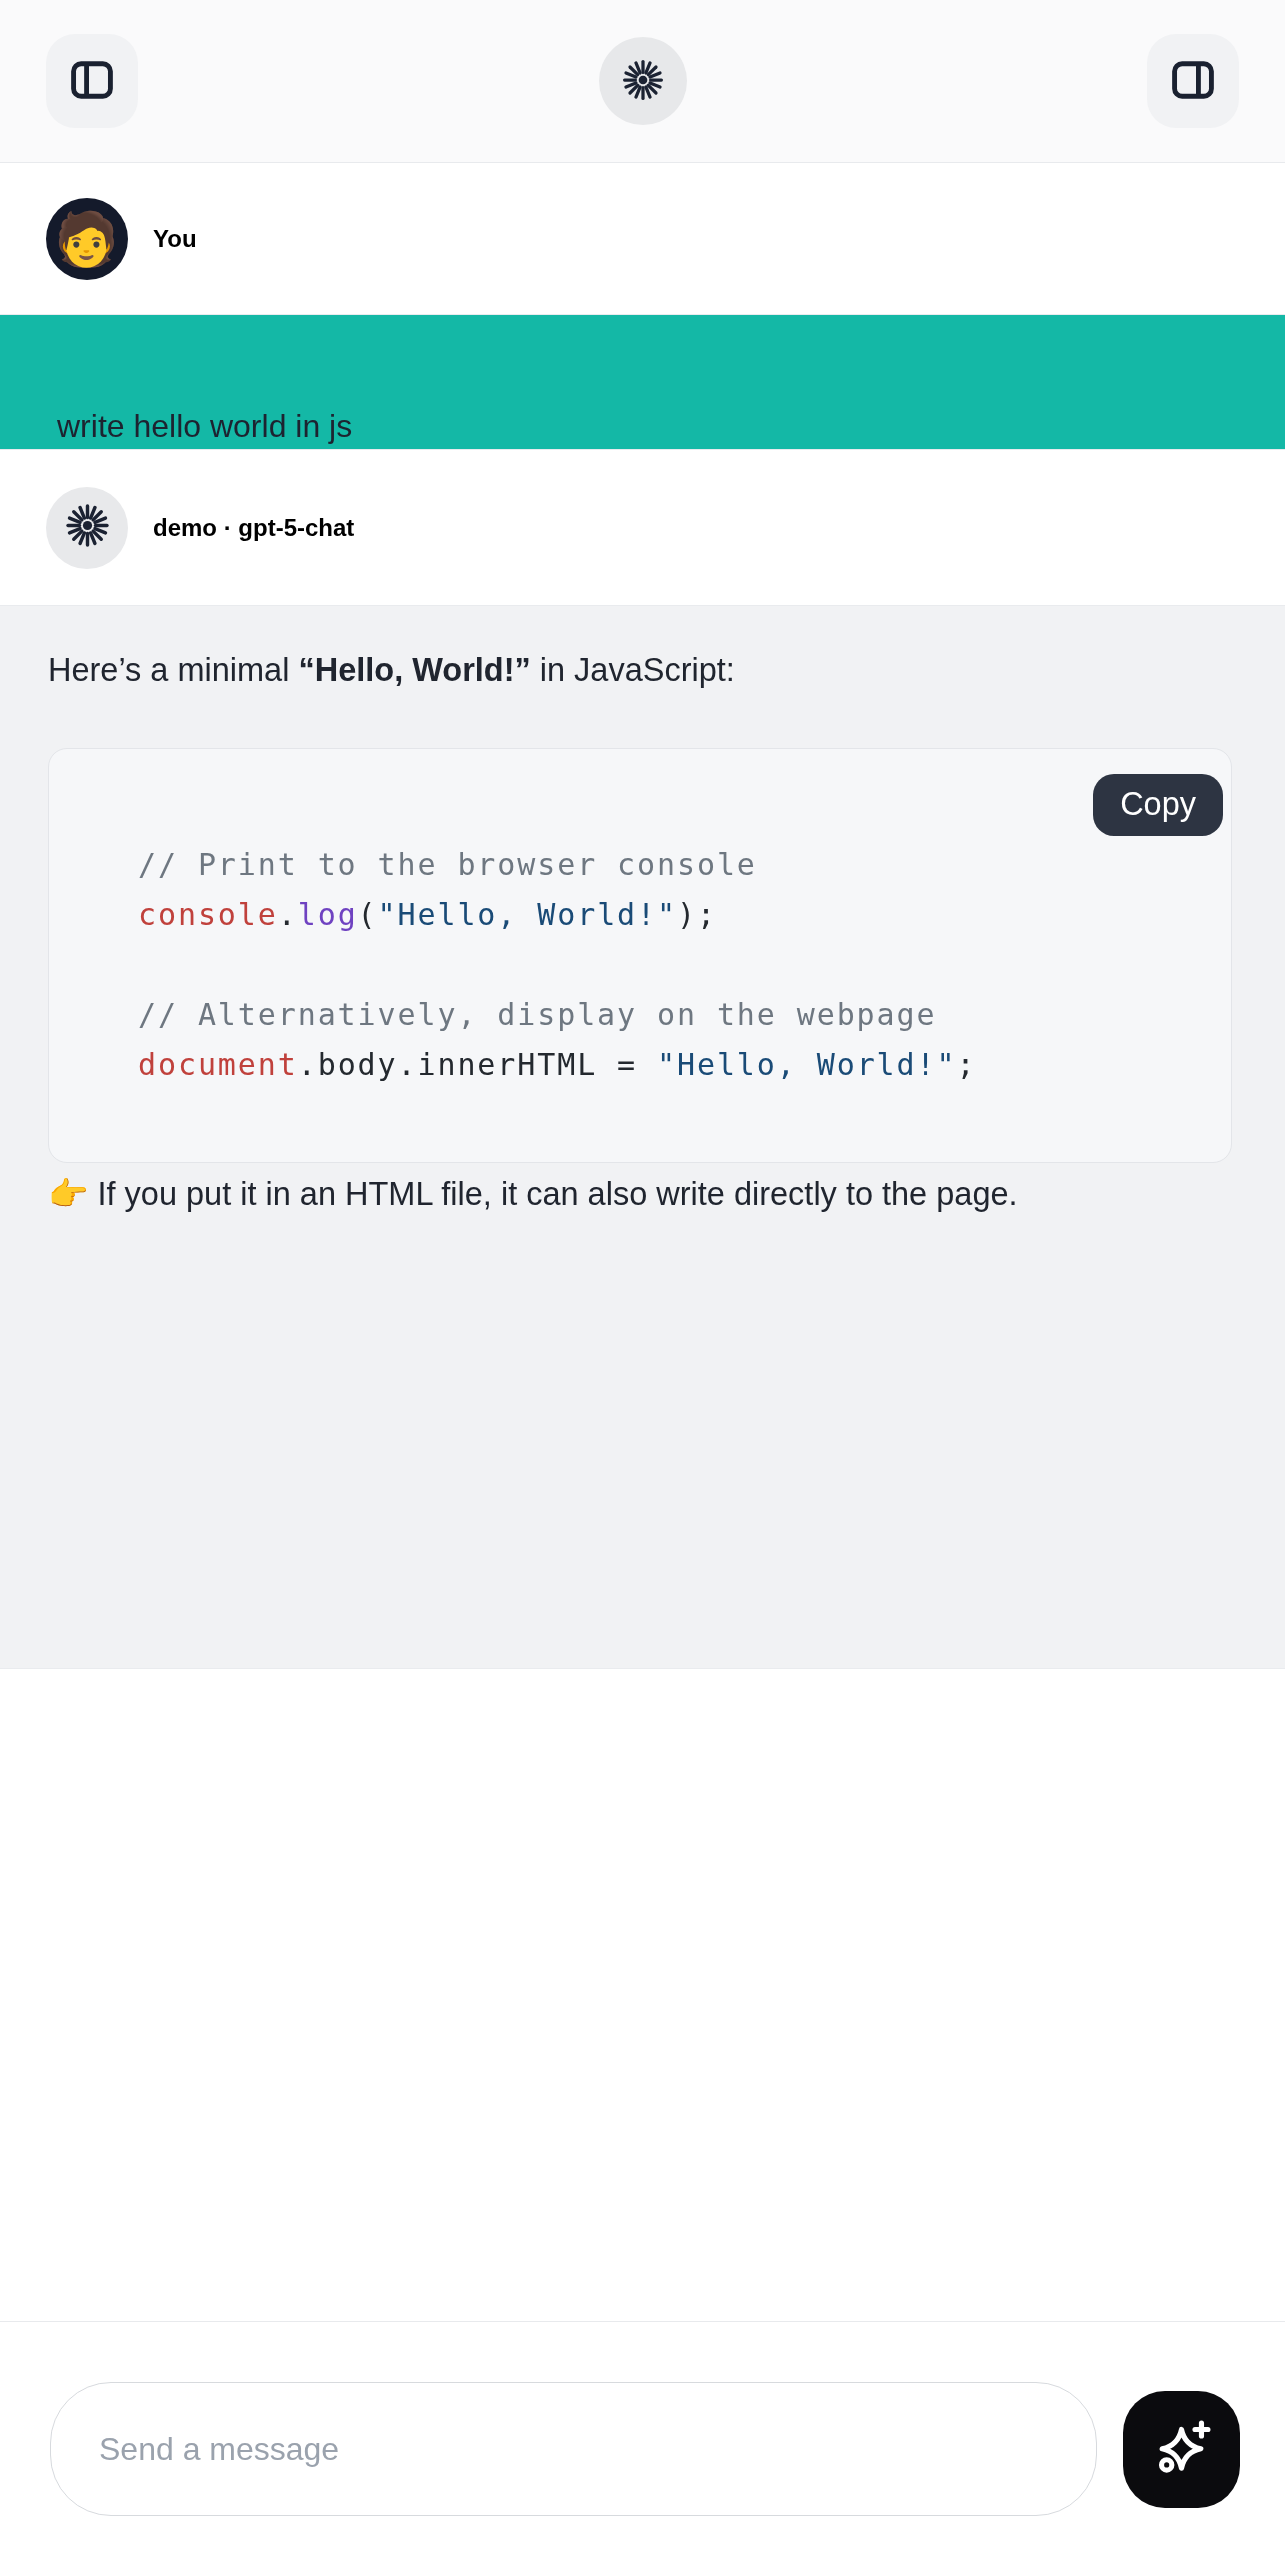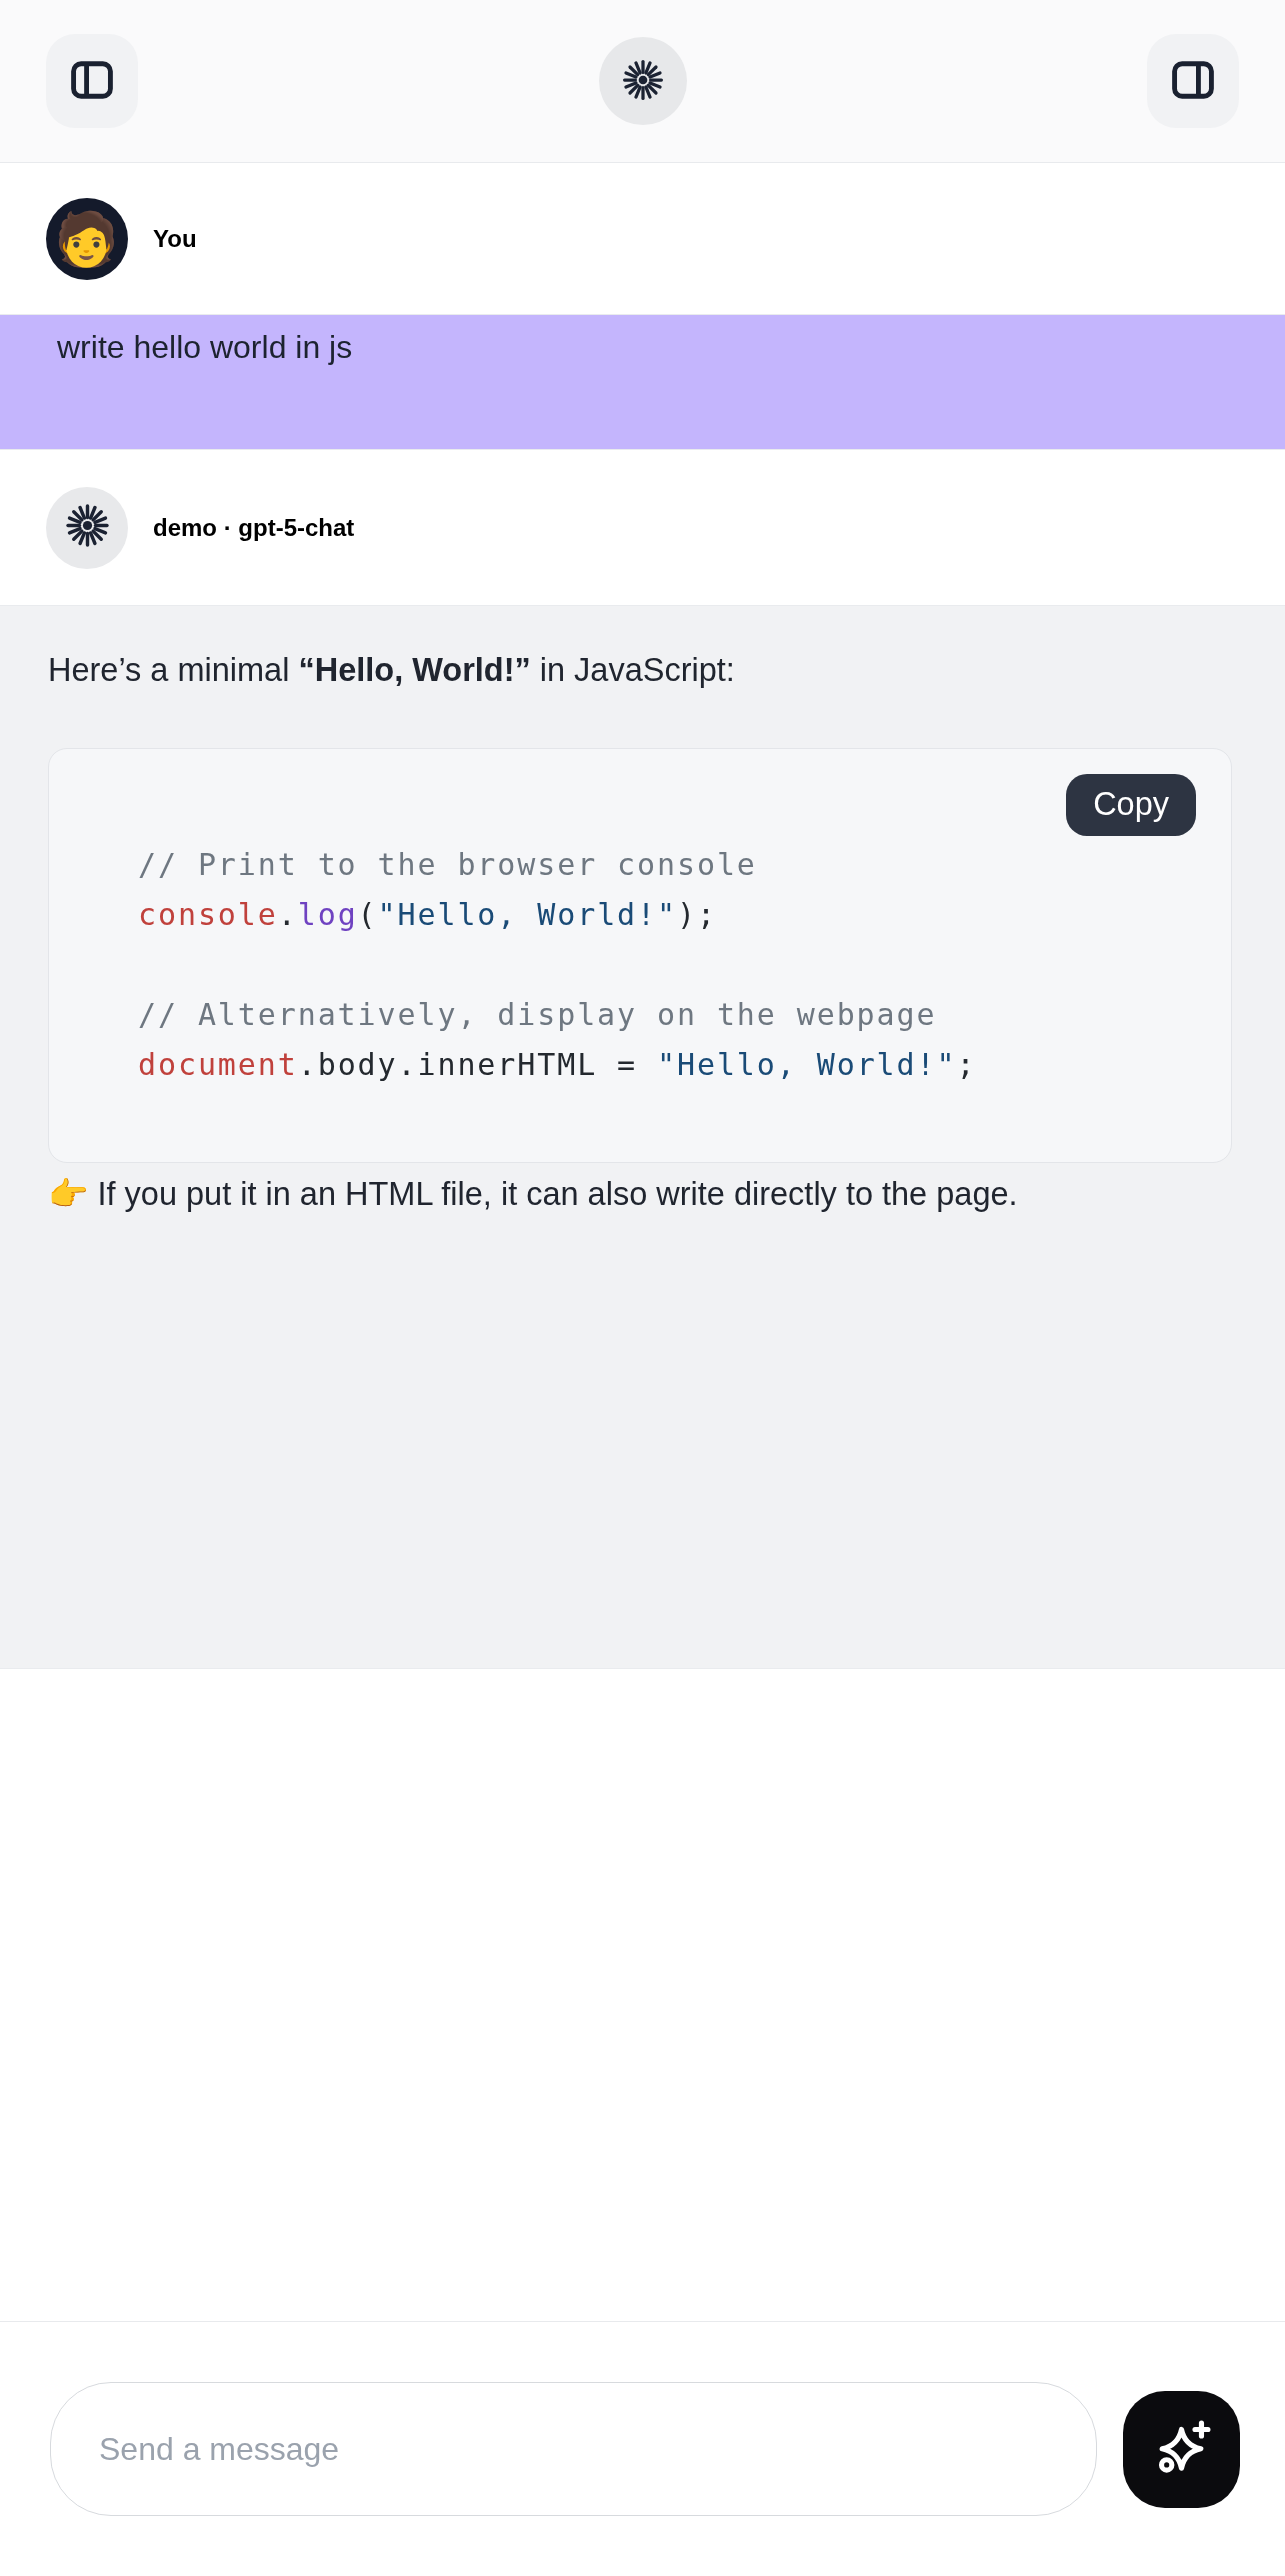--- a/index.html
+++ b/index.html
@@ -33,23 +33,23 @@
   .avatar {
     width:82px; height:82px; border-radius:50%; flex:none;
     display:flex; align-items:center; justify-content:center;
   }
   .avatar-user { background:#141a2b; font-size:52px; line-height:1; }
   .avatar-bot  { background:#e8e9eb; }
   .author { font-size:24px; font-weight:bold; color:#000000; }
 
   
   .user-bubble {
-    flex:none; height:136px; background:#c4b5fd;
+    flex:none; height:136px; background:#14b8a6;
     border-top:1.9px solid #e9ebee; border-bottom:1.9px solid #e9ebee;
-    display:flex; align-items:flex-start; padding:14px 57px;
+    display:flex; align-items:flex-end; padding:4px 57px;
     font-size:32px; color:#1d2330;
   }
 
   
   .assistant-body {
     flex:none; height:1064px; background:#f1f2f4;
     border-top:1.9px solid #e9ebee; border-bottom:1.9px solid #e9ebee;
     padding:32.5px 48px 0 48px;
     font-size:32.5px; line-height:63px; color:#20252f;
   }
@@ -58,21 +58,21 @@
   .para-html { margin-top:0 !important; }
   .para-ask  { margin-top:48px !important; }
 
   
   .codeblock {
     position:relative; margin-top:46px; height:415px; width:1184px;
     background:#f6f7f9; border:1.9px solid #e3e5e9; border-radius:19px;
     padding:82px 29px 0 80px;
   }
   .copy-btn {
-    position:absolute; top:25px; right:35px;
+    position:absolute; top:25px; right:8px;
     background:#2d3442; color:#ffffff; border:none; cursor:pointer;
     border-radius:21px; padding:13.4px 27px;
     font-family:"Liberation Sans", sans-serif; font-size:32.5px; line-height:1.1;
   }
   pre.code {
     margin:9px; font-family:"DejaVu Sans Mono", monospace;
     font-size:30px; line-height:50px; letter-spacing:1.9px;
   }
   .code-line { height:50px; white-space:pre; }
 

